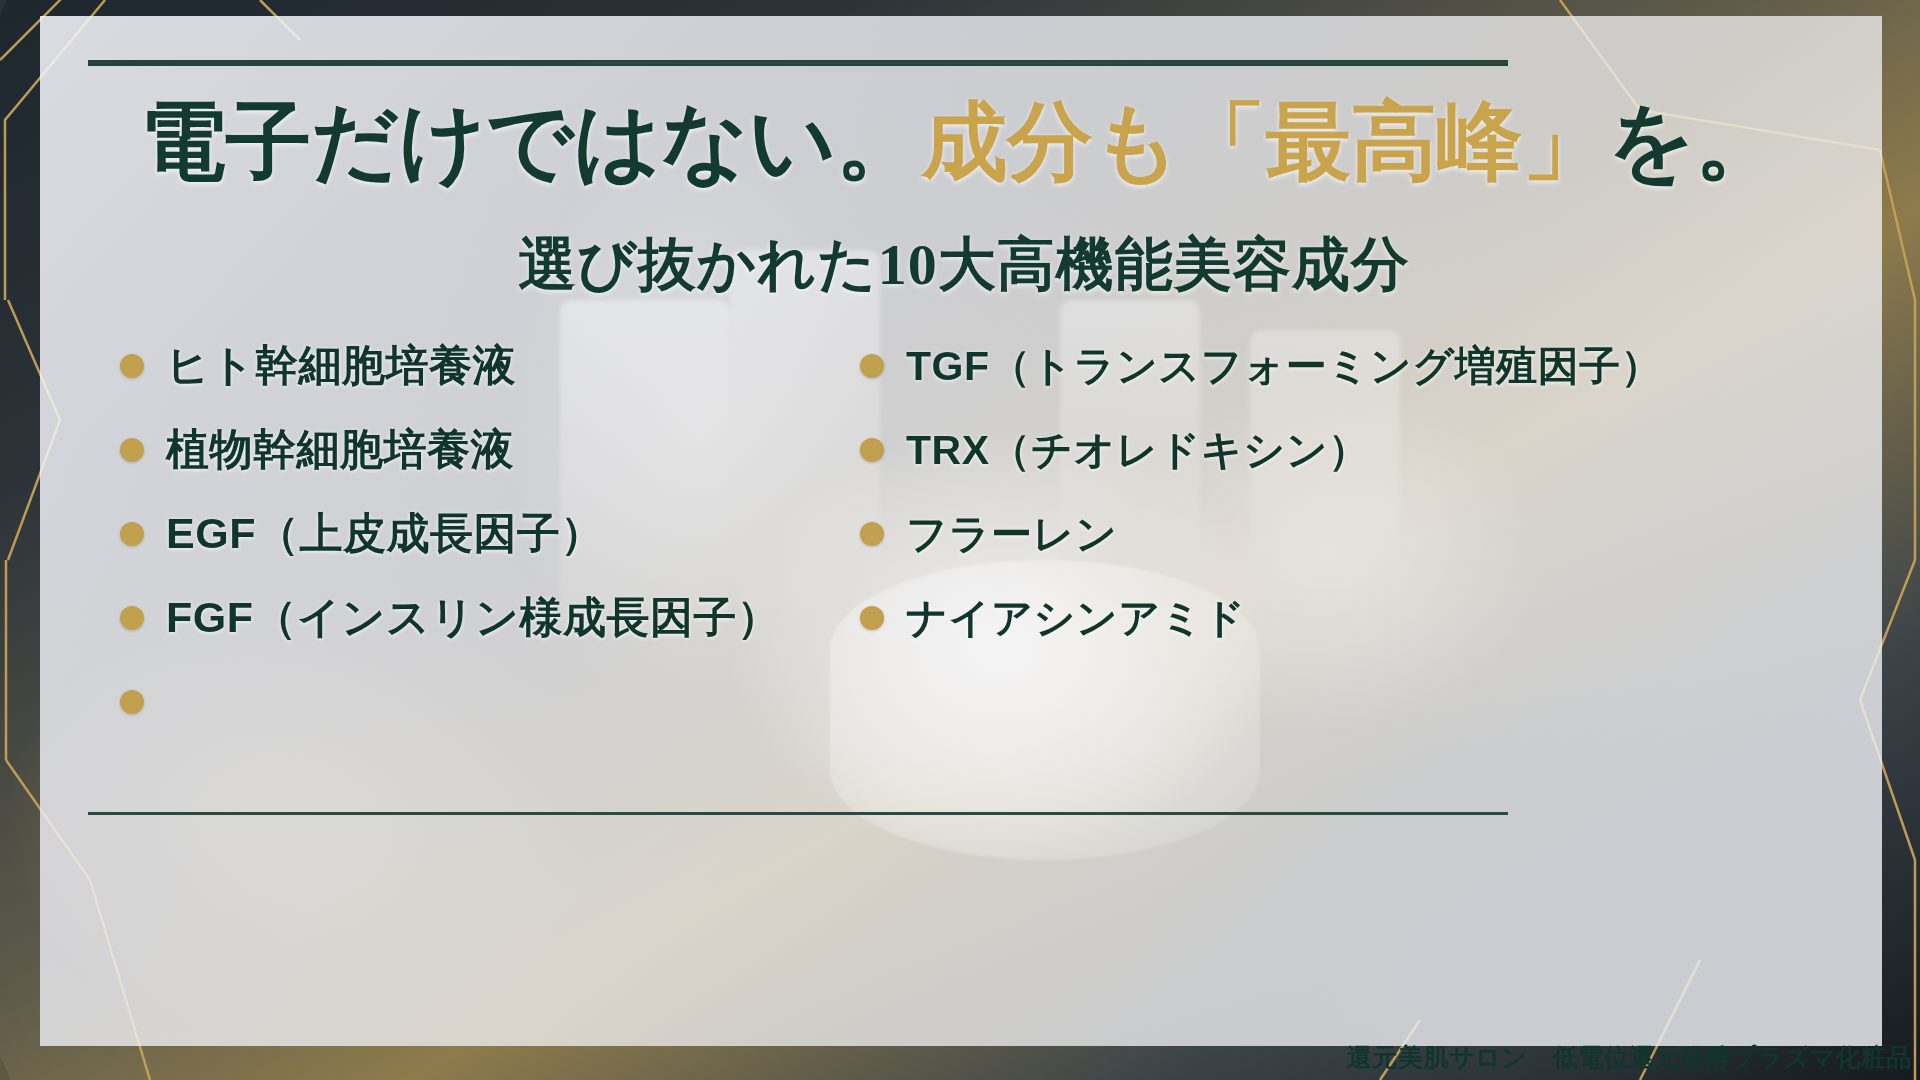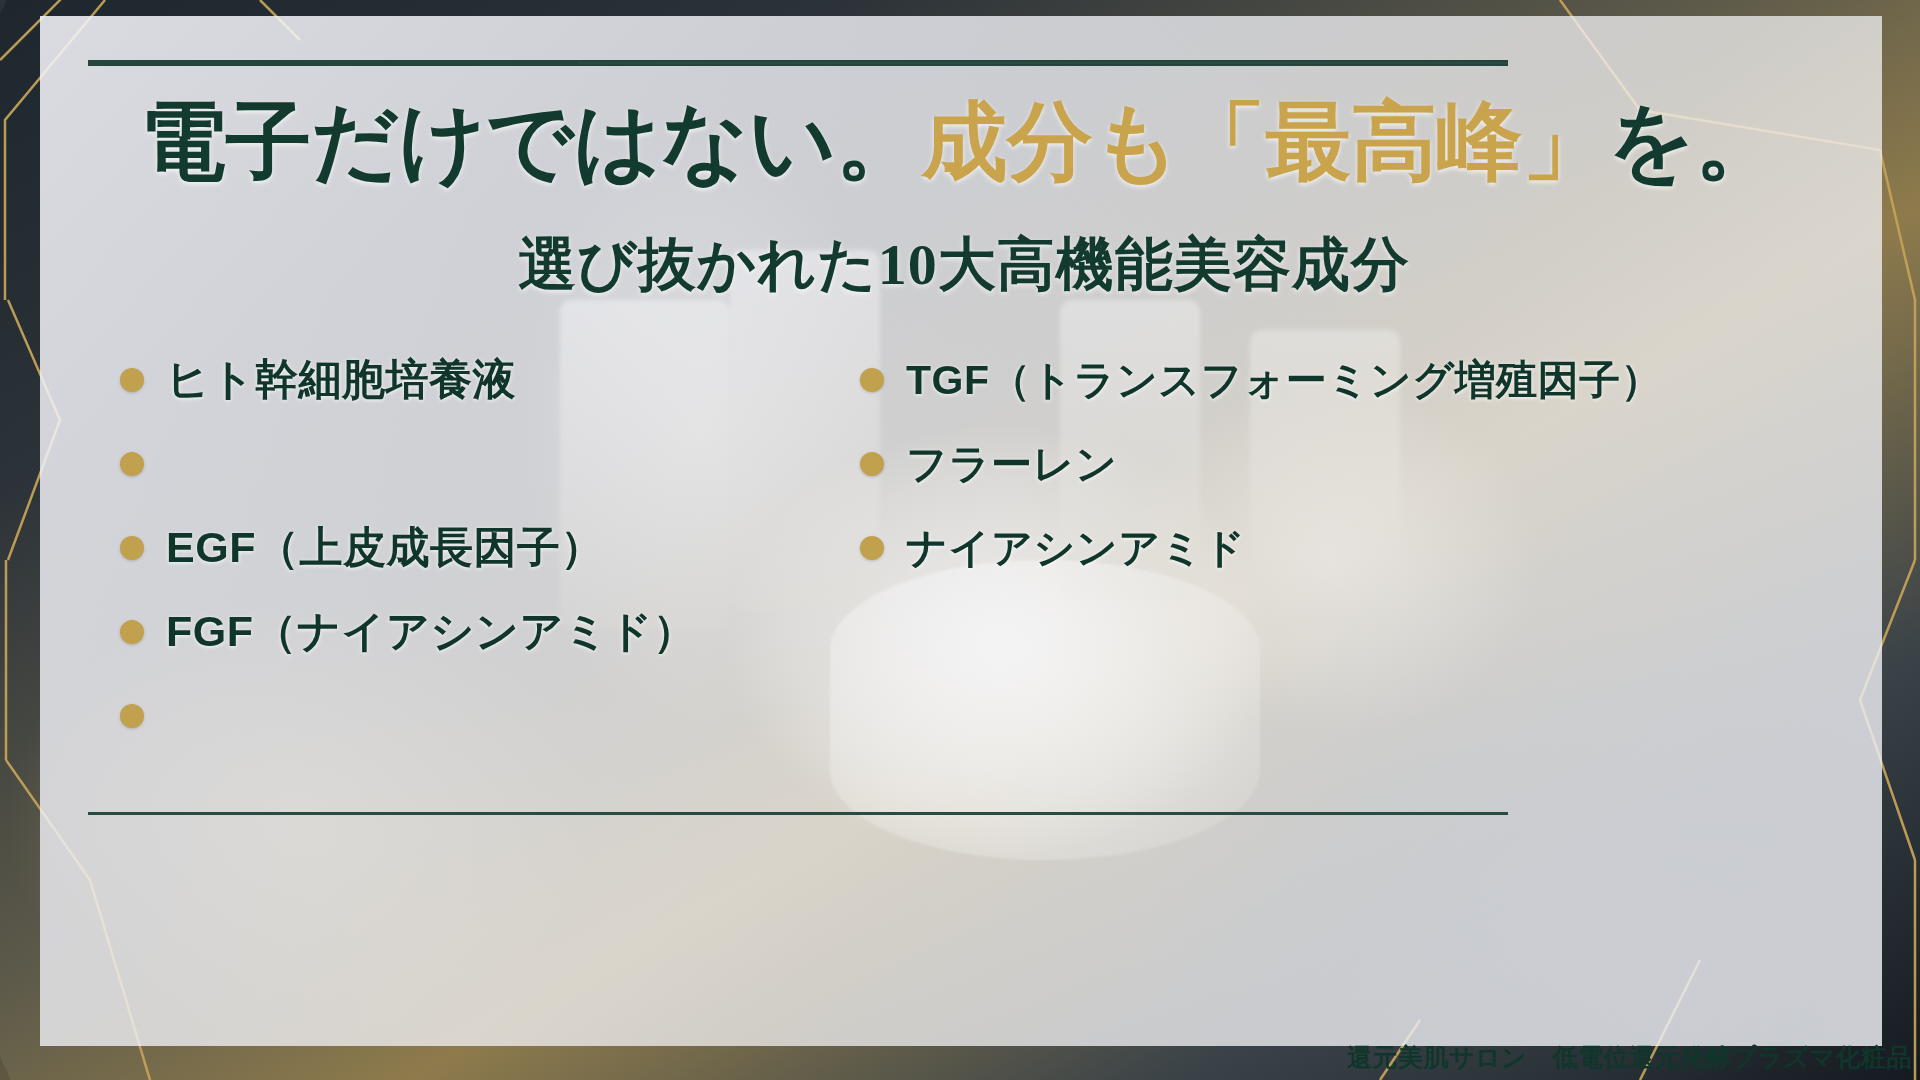--- a/index.html
+++ b/index.html
@@ -76,21 +76,21 @@
     position:absolute;left:0;right:0;top:226px;
     text-align:center;
     font-family:Liberation Serif, serif;
     font-size:58px;font-weight:700;color:#123A2E;
     letter-spacing:1px;
     text-shadow:0 2px 5px rgba(255,255,255,.7);
   }
 
   
   .cols{
-    position:absolute;left:120px;top:338px;width:1700px;
+    position:absolute;left:120px;top:324px;width:1700px;
     display:flex;gap:40px;
   }
   .col{flex:0 0 auto;}
   .col-left{width:700px;}
   .col-right{width:920px;}
 
   .item{
     display:flex;align-items:center;
     height:84px;
     white-space:nowrap;
@@ -164,41 +164,46 @@
 
   <div class="cols">
 
     <div class="col col-left">
       <div class="item">
         <span class="dot"></span>
         <span class="txt">ヒト幹細胞培養液</span>
       </div>
       <div class="item">
         <span class="dot"></span>
+        <span class="txt">植物幹細胞培養液</span>
       </div>
       <div class="item">
         <span class="dot"></span>
         <span class="txt">EGF（上皮成長因子）</span>
       </div>
       <div class="item">
         <span class="dot"></span>
-        <span class="txt">FGF（ナイアシンアミド）</span>
+        <span class="txt">FGF（インスリン様成長因子）</span>
       </div>
       <div class="item">
         <span class="dot"></span>
       </div>
     </div>
 
     <div class="col col-right">
       <div class="item">
         <span class="dot"></span>
         <span class="txt">TGF（トランスフォーミング増殖因子）</span>
       </div>
       <div class="item">
         <span class="dot"></span>
+        <span class="txt">TRX（チオレドキシン）</span>
+      </div>
+      <div class="item">
+        <span class="dot"></span>
         <span class="txt">フラーレン</span>
       </div>
       <div class="item">
         <span class="dot"></span>
         <span class="txt">ナイアシンアミド</span>
       </div>
     </div>
 
   </div>
 

